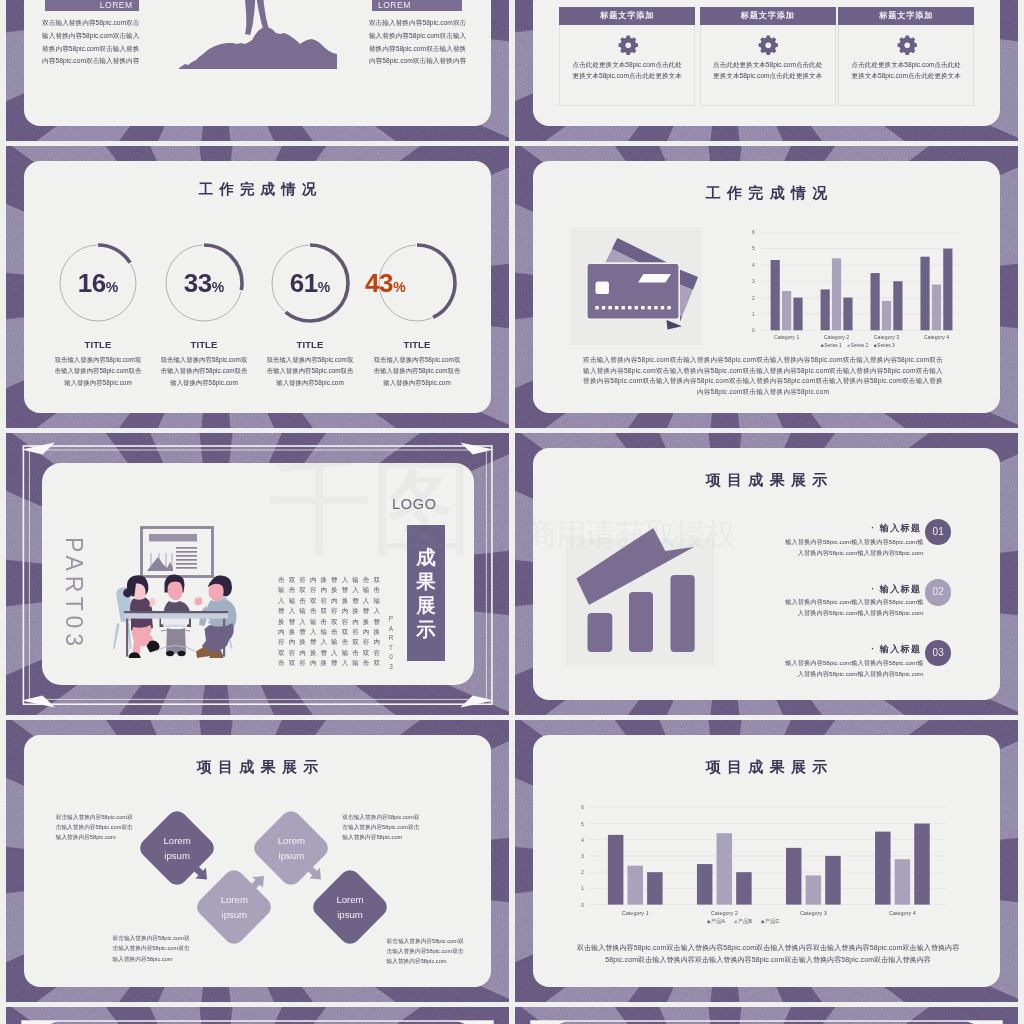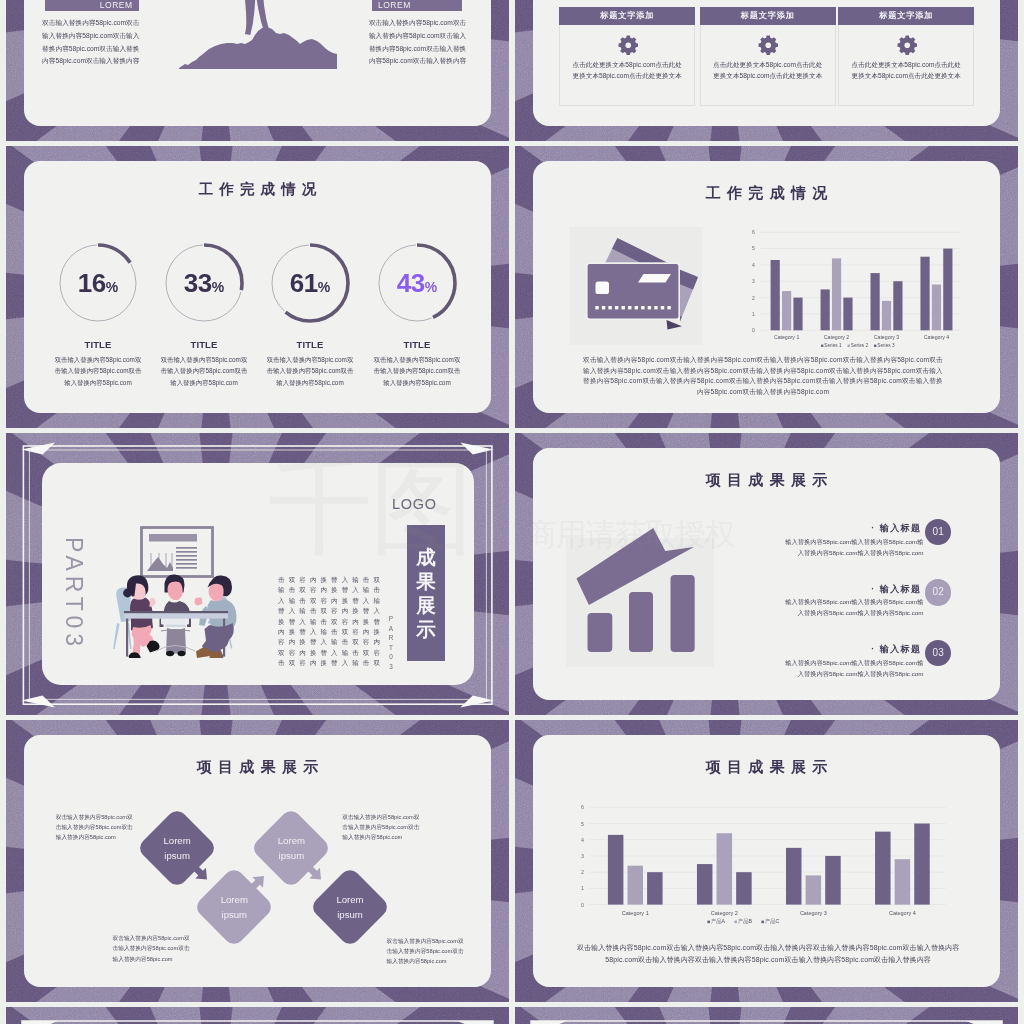--- a/index.html
+++ b/index.html
@@ -170,21 +170,21 @@
         <span style="font-size:26px;font-weight:700;letter-spacing:-0.015em;">61</span><span style="font-size:14px;font-weight:700;">%</span>
       </div>
       <div style="position:absolute;left:0;top:96px;width:104px;text-align:center;font-size:9.5px;font-weight:700;color:#3e3553;letter-spacing:.012em;">TITLE</div>
       <div style="position:absolute;left:8px;top:111px;width:88px;text-align:center;font-size:6.4px;line-height:1.78;color:#4b4458;">双击输入替换内容58pic.com双击输入替换内容58pic.com双击输入替换内容58pic.com</div>
     </div>
     <div style="position:absolute;left:341px;top:82px;width:104px;">
       <svg style="position:absolute;left:12px;top:0;width:80px;height:80px;" viewBox="0 0 80 80">
         <circle cx="40" cy="40" r="38.0" fill="none" stroke="#a7a1ae" stroke-width="0.85" stroke-dasharray="133.23 105.53" stroke-dashoffset="-104.10" transform="rotate(-90 40 40)"></circle>
         <circle cx="40" cy="40" r="38.0" fill="none" stroke="#635874" stroke-width="3.6" stroke-linecap="butt" stroke-dasharray="102.67 136.09" transform="rotate(-90 40 40)"></circle>
       </svg>
-      <div style="position:absolute;left:0;top:25px;width:104px;text-align:center;color:#8b5cf6;white-space:nowrap;">
+      <div style="position:absolute;left:0;top:25px;width:104px;text-align:left;color:#c2410c;white-space:nowrap;">
         <span style="font-size:26px;font-weight:700;letter-spacing:-0.015em;">43</span><span style="font-size:14px;font-weight:700;">%</span>
       </div>
       <div style="position:absolute;left:0;top:96px;width:104px;text-align:center;font-size:9.5px;font-weight:700;color:#3e3553;letter-spacing:.012em;">TITLE</div>
       <div style="position:absolute;left:8px;top:111px;width:88px;text-align:center;font-size:6.4px;line-height:1.78;color:#4b4458;">双击输入替换内容58pic.com双击输入替换内容58pic.com双击输入替换内容58pic.com</div>
     </div>
   </div>
 </div>
 
 <div class="cell" style="left:515px;top:146px;width:503px;height:282px;">
   <svg class="rays" viewBox="0 0 503 282" preserveAspectRatio="none">

